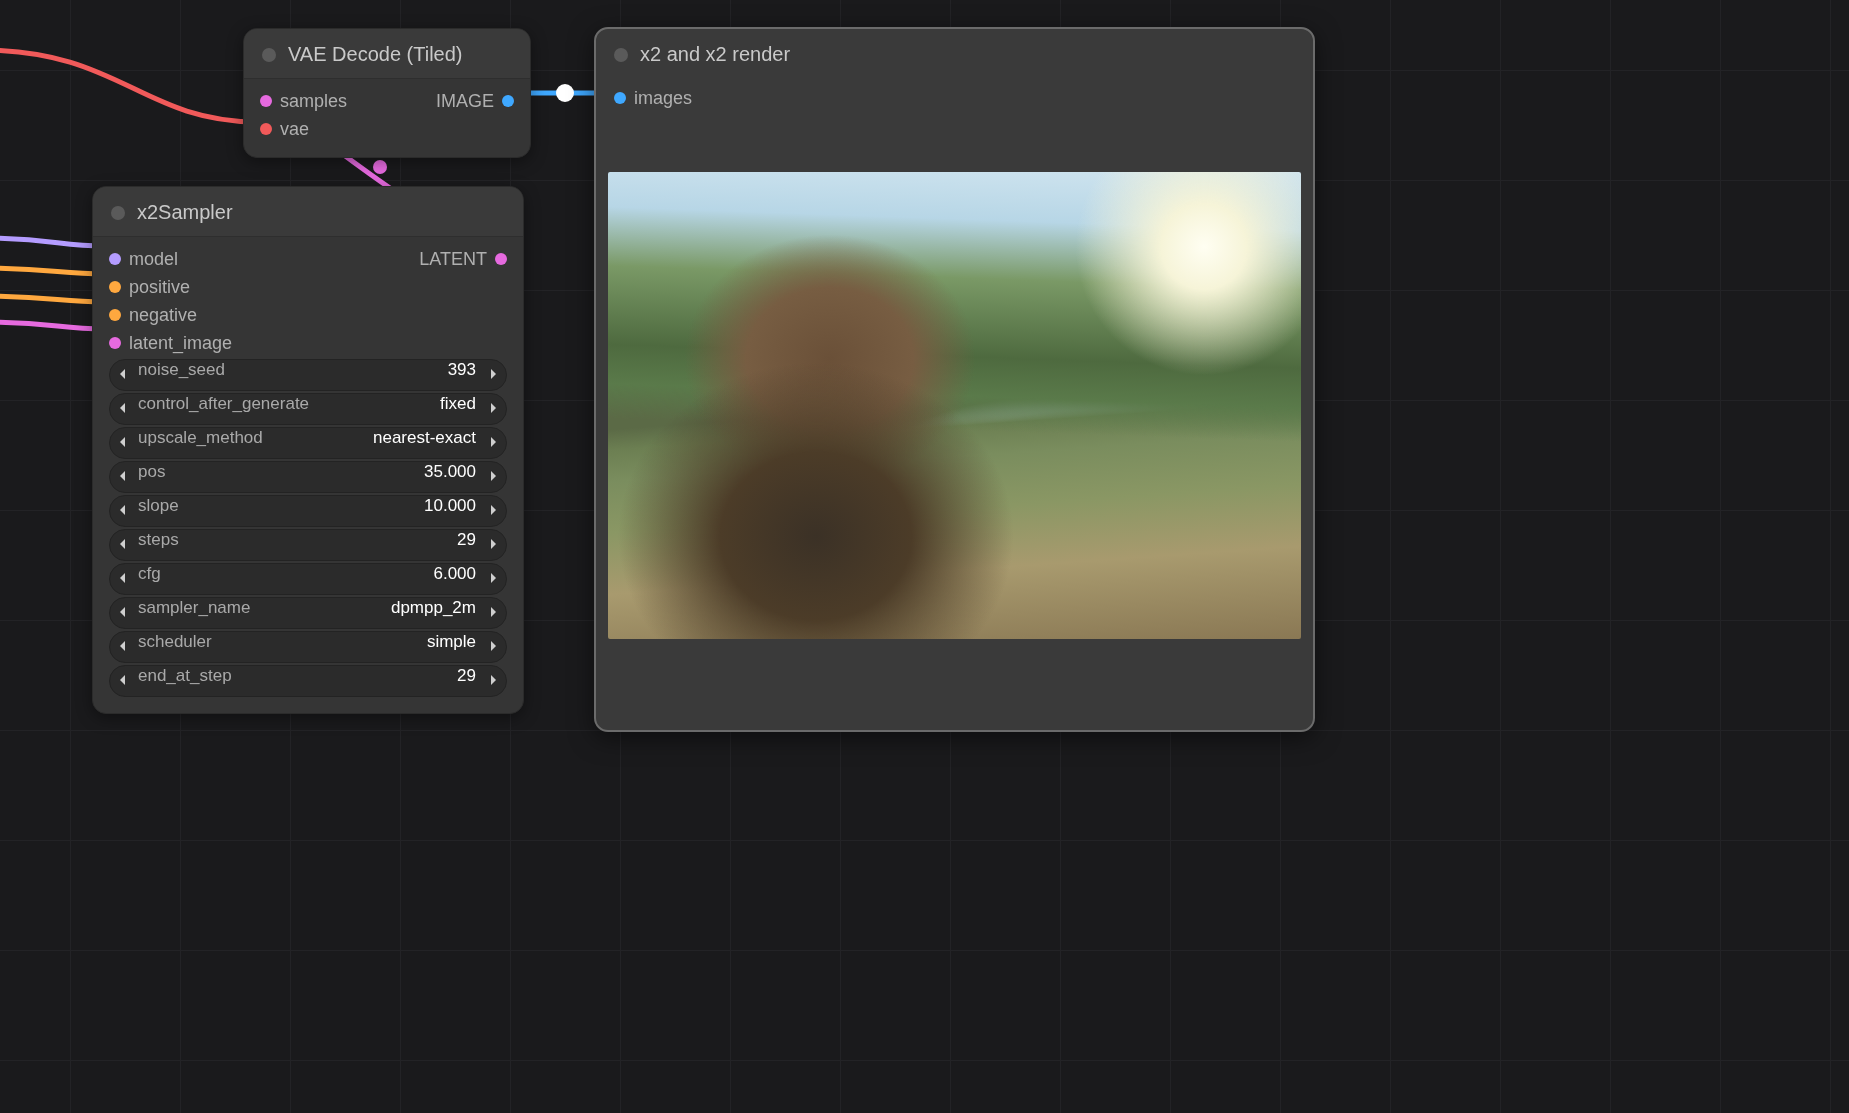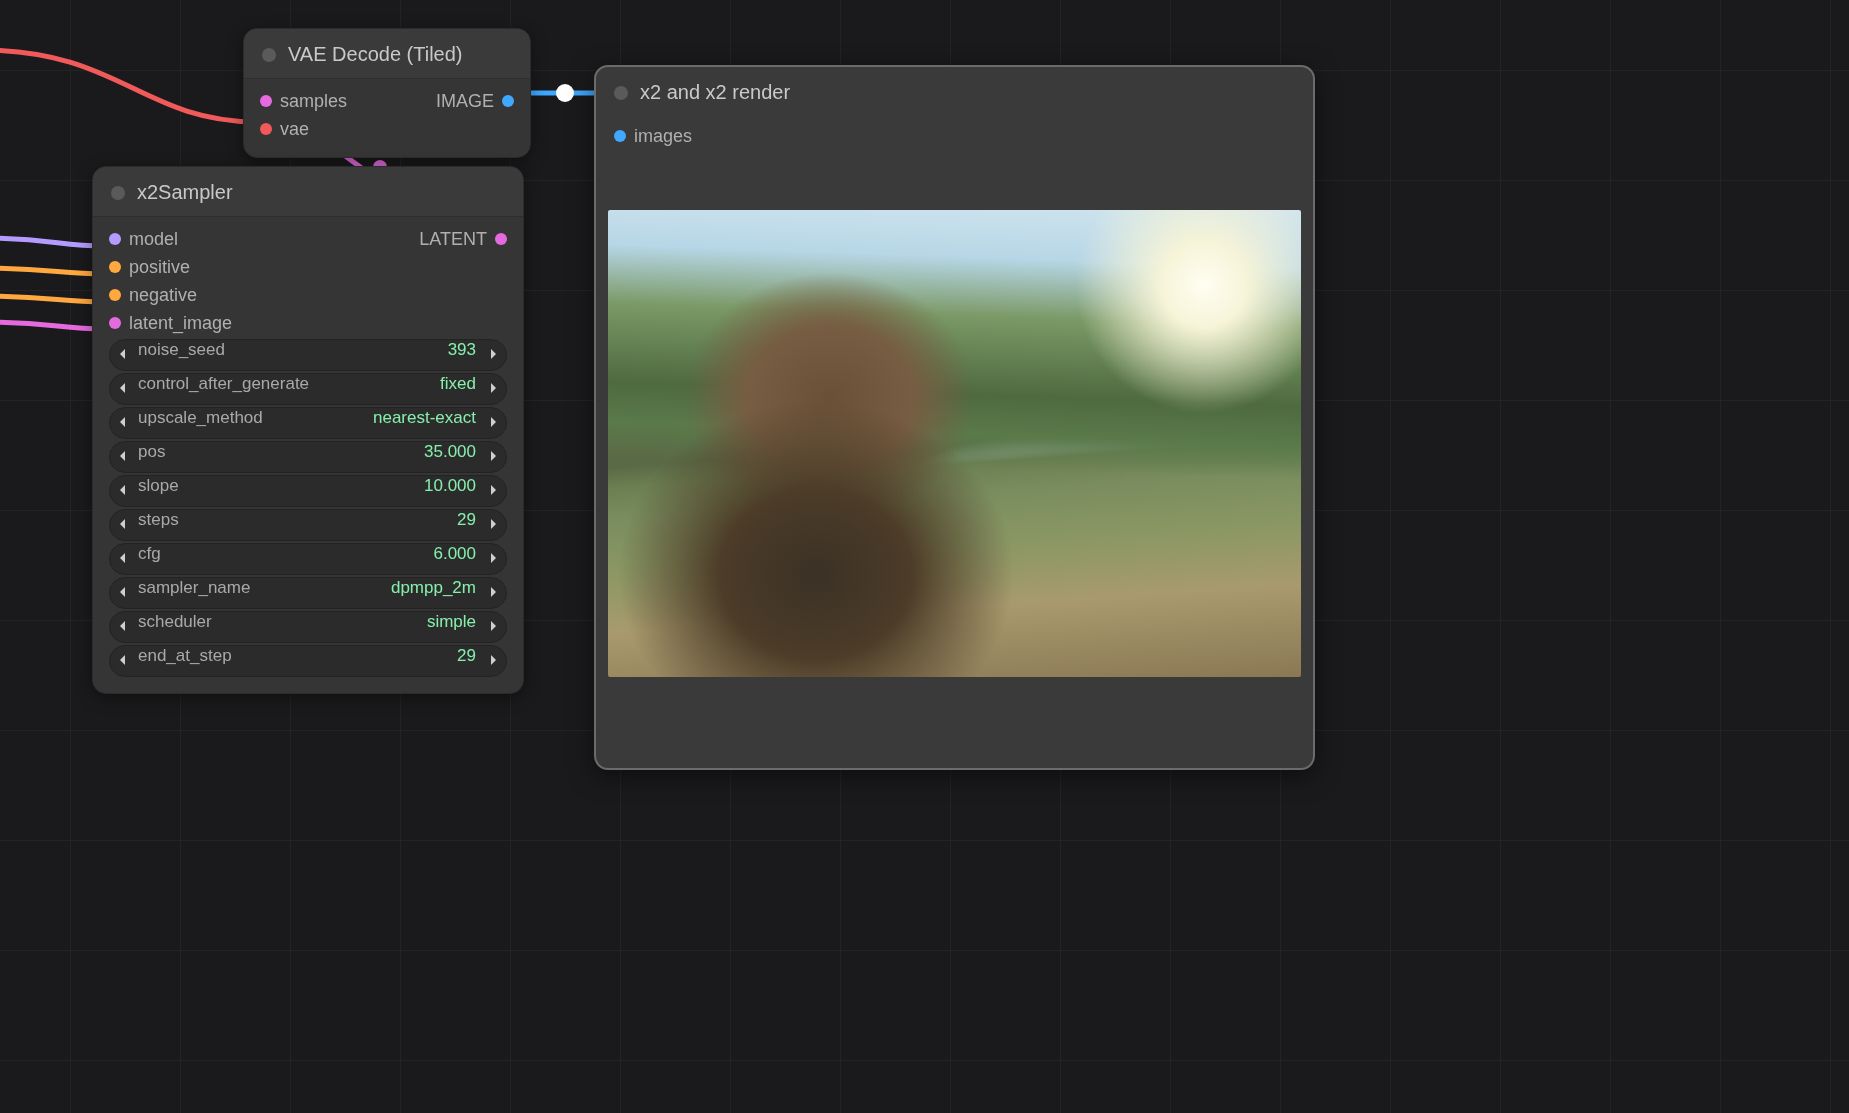--- a/index.html
+++ b/index.html
@@ -93,31 +93,30 @@
   .arrow-btn {
     width: 22px; height: 28px;
     display: flex; align-items: center; justify-content: center;
     color: #cfcfcf;
     cursor: pointer;
     font-size: 14px;
   }
   .arrow-btn svg { width: 10px; height: 12px; fill: #cfcfcf; }
   .param-label { flex: 0 0 auto; color: #a9a9a9; padding-left: 4px; }
   .param-gap   { flex: 1; }
-  .param-value { color: #86efac; padding-right: 6px; }
+  .param-value { color: #ffffff; padding-right: 6px; }
 
   
   .preview-node {
     position: absolute;
     border: 2px solid #6b6b6b;
     border-radius: 14px;
     background: #3a3a3a;
     box-shadow: 0 6px 24px rgba(0,0,0,.5);
     overflow: hidden;
-    margin-top: 38px;
   }
   .preview-body { padding: 6px 12px 10px; }
   .preview-image {
     width: 100%;
     aspect-ratio: 697/470;
     margin-top: 60px;
     border-radius: 2px;
     background:
       radial-gradient(ellipse 46% 60% at 30% 78%, #3b3126 0%, #4c3c28 30%, transparent 62%),
       radial-gradient(ellipse 30% 38% at 32% 40%, #6a5038 0%, #775d42 40%, transparent 70%),
@@ -172,21 +171,21 @@
       </div>
       <div class="ports-row">
         <div class="port left">
           <span class="dot dot-vae"></span>
           <span>vae</span>
         </div>
       </div>
     </div>
   </div>
 
-  <div class="node" style="left:92px; top:166px; width:432px;">
+  <div class="node" style="left:92px; top:186px; width:432px;">
     <div class="node-header">
       <span class="collapse"></span>
       <span class="node-title">x2Sampler</span>
     </div>
     <div class="node-body">
       <div class="ports-row">
         <div class="port left">
           <span class="dot dot-model"></span>
           <span>model</span>
         </div>

